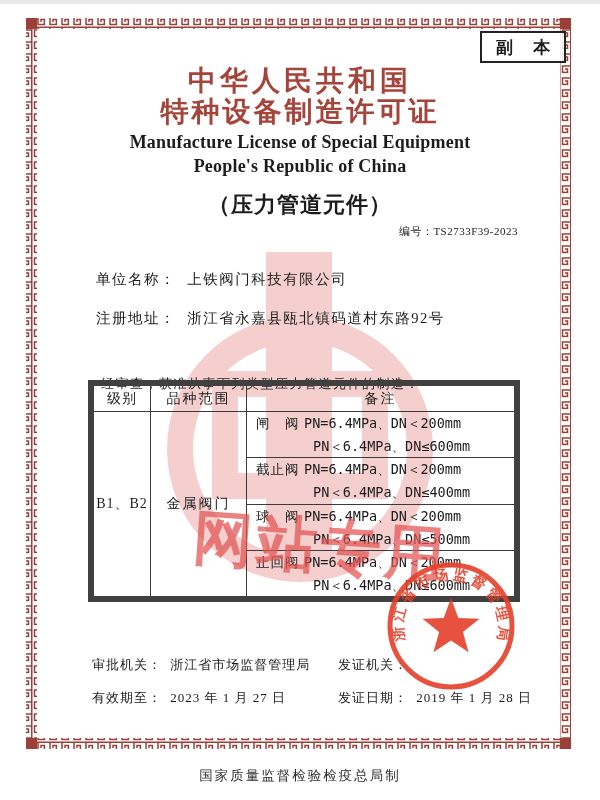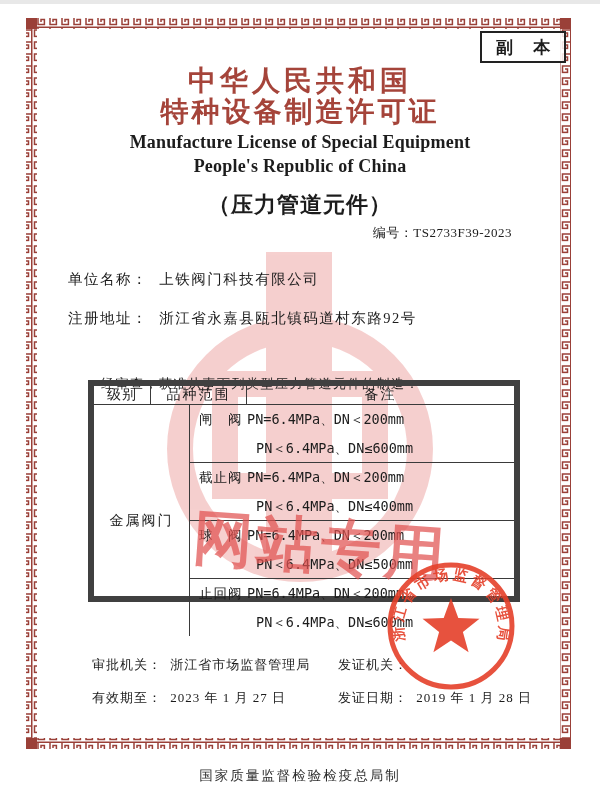--- a/index.html
+++ b/index.html
@@ -23,45 +23,45 @@
     font-weight:bold;font-size:17px;letter-spacing:8px;padding-left:8px;
     font-family:"Liberation Serif", serif;
   }
   .title-cn{font-family:"Liberation Sans", sans-serif;font-weight:bold;color:#a5443a;}
   .t1{top:58px;font-size:28px;letter-spacing:4px;}
   .t2{top:89px;font-size:28px;letter-spacing:3px;}
   .title-en{font-weight:bold;font-size:18px;letter-spacing:.2px;}
   .e1{top:128px;}
   .e2{top:152px;}
   .subtitle{top:186px;font-size:22px;font-weight:600;font-family:"Liberation Sans", sans-serif;letter-spacing:1px;}
-  .license-no{top:220px;right:88px;font-size:13px;letter-spacing:.5px;}
-
-  
-  .field{left:68px;font-size:14.5px;letter-spacing:1.5px;white-space:nowrap;}
+  .license-no{top:220px;right:82px;font-size:11px;letter-spacing:.5px;}
+
+  
+  .field{left:96px;font-size:14.5px;letter-spacing:1.5px;white-space:nowrap;}
   .field .lbl{margin-right:6px;}
   .f1{top:266px;} .f2{top:305px;} .f3{top:340px;}
   .statement{left:101px;top:371px;font-size:13px;letter-spacing:1.5px;}
 
   
   .lic-table{
     left:88px;top:376px;width:432px;height:222px;
     border:6px solid #404040;box-sizing:border-box;
     display:flex;flex-direction:column;font-size:14px;
   }
   .tr-head{display:flex;height:25px;border-bottom:1px solid #3a3a3a;}
   .tr-body{display:flex;flex:1;}
   .c1{width:57px;box-sizing:border-box;border-right:1px solid #3a3a3a;
       display:flex;align-items:center;justify-content:center;letter-spacing:1px;}
   .c2{width:96px;box-sizing:border-box;border-right:1px solid #3a3a3a;
       display:flex;align-items:center;justify-content:center;letter-spacing:2px;}
   .c3{flex:1;display:flex;flex-direction:column;}
   .tr-head .c3{align-items:center;justify-content:center;letter-spacing:2px;}
   .spec-row{flex:1;border-top:1px solid #3a3a3a;box-sizing:border-box;
       display:flex;flex-direction:column;justify-content:center;padding-left:9px;
-      font-family:"DejaVu Sans Mono", monospace;font-size:13.5px;line-height:28px;}
+      font-family:"DejaVu Sans Mono", monospace;font-size:13.5px;line-height:22px;}
   .spec-row:first-child{border-top:none;}
   .spec-l1{white-space:nowrap;}
   .spec-l1 .vname{display:inline-block;width:48px;letter-spacing:1px;font-family:"Liberation Serif", serif;}
   .spec-l2{padding-left:57px;white-space:nowrap;}
 
   
   .bf{font-size:13px;letter-spacing:1px;white-space:nowrap;}
   .bf .lbl{margin-right:4px;}
   .ba1{left:92px;top:652px;} .ba2{left:338px;top:652px;}
   .bb1{left:92px;top:685px;} .bb2{left:338px;top:685px;}
@@ -135,20 +135,21 @@
 
     <div class="abs statement">经审查，获准从事下列类型压力管道元件的制造：</div>
 
     <div class="abs lic-table">
       <div class="tr-head">
         <div class="c1">级别</div>
         <div class="c2">品种范围</div>
         <div class="c3">备注</div>
       </div>
       <div class="tr-body">
+        <div class="c1">B1、B2</div>
         <div class="c2">金属阀门</div>
         <div class="c3">
           <div class="spec-row">
             <div class="spec-l1"><span class="vname">闸　阀</span><span>PN=6.4MPa、DN＜200mm</span></div>
             <div class="spec-l2">PN＜6.4MPa、DN≤600mm</div>
           </div>
           <div class="spec-row">
             <div class="spec-l1"><span class="vname">截止阀</span><span>PN=6.4MPa、DN＜200mm</span></div>
             <div class="spec-l2">PN＜6.4MPa、DN≤400mm</div>
           </div>

